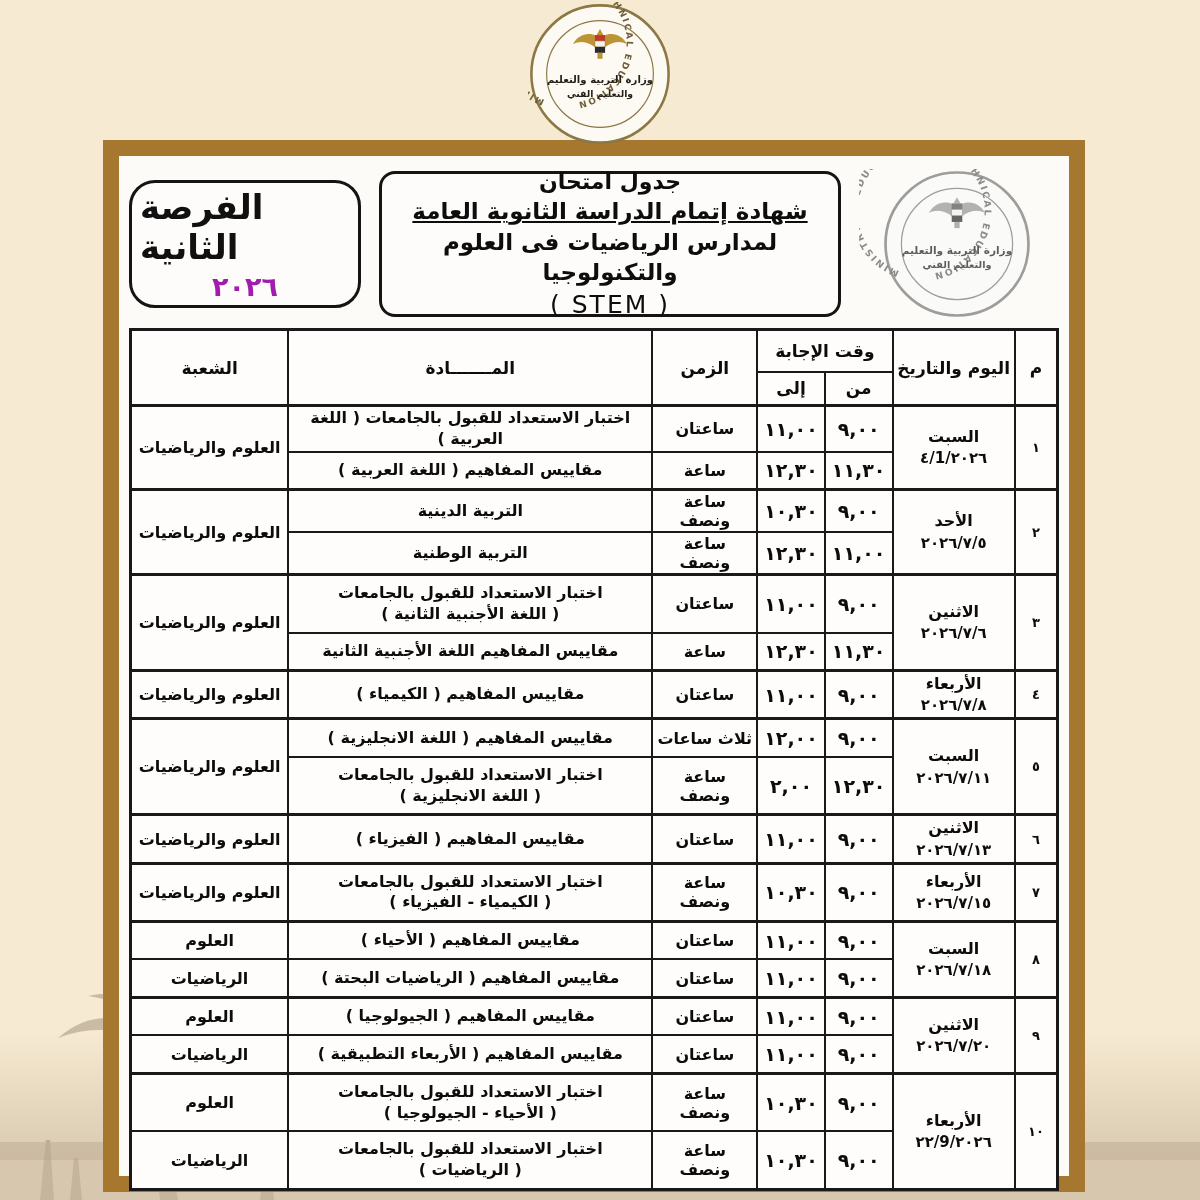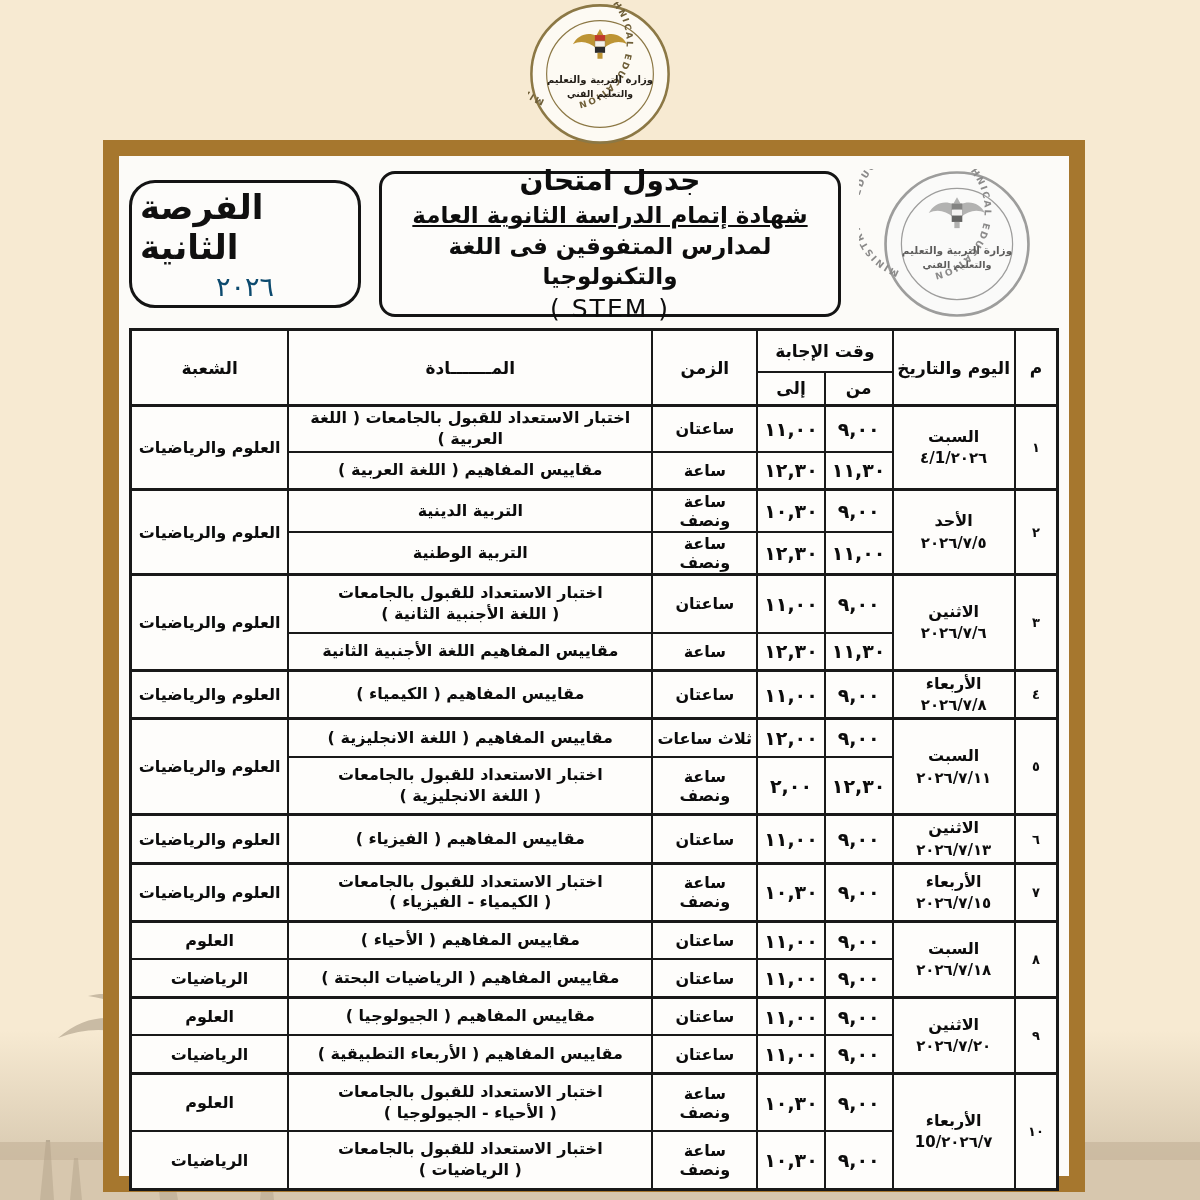--- a/index.html
+++ b/index.html
@@ -29,27 +29,27 @@
     box-sizing:border-box;border:16px solid #a6772e;background:#fcfbf8;
     padding:12px 10px;z-index:2;
   }
   .head-band{display:flex;align-items:center;gap:14px;height:152px;}
   .session-box{
     width:226px;height:122px;border:3.5px solid #141414;border-radius:26px;
     display:flex;flex-direction:column;align-items:center;justify-content:center;
     background:#fdfcfa;margin-right:4px;
   }
   .session-box .l1{font-size:34px;font-weight:bold;color:#101010;margin-left:8px;}
-  .session-box .l2{font-size:27px;font-weight:normal;color:#0c4a6e;margin-top:4px;}
+  .session-box .l2{font-size:27px;font-weight:bold;color:#a21caf;margin-top:4px;}
   .title-box{
     flex:1;height:146px;border:3.5px solid #141414;border-radius:16px;
     display:flex;flex-direction:column;align-items:center;justify-content:center;
     text-align:center;background:#fdfcfa;line-height:1.32;padding:2px 8px;box-sizing:border-box;
   }
-  .title-box .t1{font-size:28px;font-weight:bold;color:#0d0d0d;}
+  .title-box .t1{font-size:22px;font-weight:bold;color:#0d0d0d;}
   .title-box .t2{font-size:23px;font-weight:bold;color:#0d0d0d;text-decoration:underline;}
   .title-box .t3{font-size:23px;font-weight:bold;color:#0d0d0d;}
   .title-box .t4{font-size:25px;font-weight:normal;color:#0d0d0d;letter-spacing:2px;}
   .stamp-box{width:204px;display:flex;align-items:center;justify-content:center;}
   .stamp-box svg{filter:grayscale(1);opacity:.72;}
   
   table.exam{
     width:100%;border-collapse:collapse;table-layout:fixed;margin-top:8px;
     direction:rtl;background:#fefdfb;
   }
@@ -119,21 +119,21 @@
 
   <div class="head-band">
     <div class="session-box">
       <div class="l1">الفرصة الثانية</div>
       <div class="l2">٢٠٢٦</div>
     </div>
 
     <div class="title-box">
       <div class="t1">جدول امتحان</div>
       <div class="t2">شهادة إتمام الدراسة الثانوية العامة</div>
-      <div class="t3">لمدارس المتفوقين فى اللغة والتكنولوجيا</div>
+      <div class="t3">لمدارس الرياضيات فى العلوم والتكنولوجيا</div>
       <div class="t4">( STEM )</div>
     </div>
 
     <div class="stamp-box">
       <svg class="seal-svg" width="196" height="150" viewBox="0 0 170 170">
         <circle class="ring-outer" cx="85" cy="85" r="81"></circle>
         <circle class="ring-inner" cx="85" cy="85" r="63"></circle>
         <defs>
           <path id="tp-stamp" d="M 85,13 A 72,72 0 1 1 84.99,13.01"></path>
         </defs>
@@ -336,21 +336,21 @@
         <td class="c-time">١١,٠٠</td>
         <td class="c-dur">ساعتان</td>
         <td class="c-subj">مقاييس المفاهيم ( الأربعاء التطبيقية )</td>
         <td class="c-sec">الرياضيات</td>
       </tr>
 
       <tr class="gs rh-d">
         <td class="c-num" rowspan="2">١٠</td>
         <td class="c-day" rowspan="2">
           <div>الأربعاء</div>
-          <div class="date">٢٠٢٦/٧/10</div>
+          <div class="date">٢٠٢٦/9/٢٢</div>
         </td>
         <td class="c-time">٩,٠٠</td>
         <td class="c-time">١٠,٣٠</td>
         <td class="c-dur">ساعة ونصف</td>
         <td class="c-subj">اختبار الاستعداد للقبول بالجامعات
 ( الأحياء - الجيولوجيا )</td>
         <td class="c-sec">العلوم</td>
       </tr>
       <tr class="rh-d">
         <td class="c-time">٩,٠٠</td>

